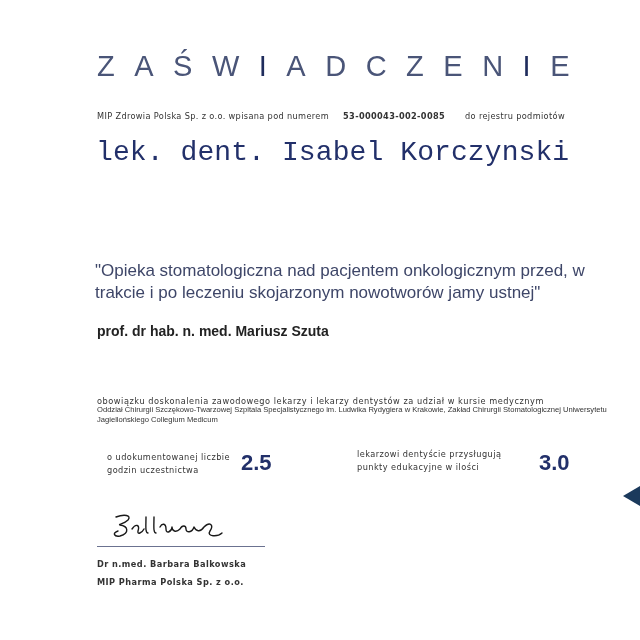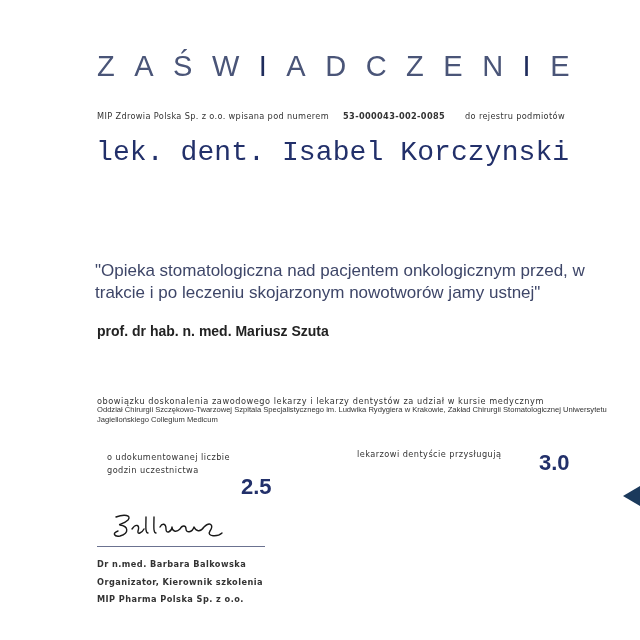--- a/index.html
+++ b/index.html
@@ -69,21 +69,21 @@
       position: absolute;
       font-size: 8.2px; line-height: 12.5px; letter-spacing: 0.45px; color: #333;
       white-space: nowrap;
     }
     .stat-value {
       position: absolute;
       font-family: "Liberation Sans", sans-serif;
       font-size: 22px; font-weight: bold; color: #22306a;
     }
     .hours-label { left: 107px; top: 451px; }
-    .hours-value { left: 241px; top: 450px; margin-top: 24px; }
+    .hours-value { left: 241px; top: 450px; }
     .points-label { left: 357px; top: 448px; }
     .points-value { left: 539px; top: 450px; }
 
     .signature {
       position: absolute; left: 110px; top: 511px; width: 130px; height: 30px;
     }
     .sig-line {
       position: absolute; left: 97px; top: 546px; width: 168px; height: 1px; background: #6b7290;
     }
     .signer {
@@ -127,27 +127,27 @@
 </div>
 
 <div class="stat-label hours-label">
   <div>o udokumentowanej liczbie</div>
   <div>godzin uczestnictwa</div>
 </div>
 <div class="stat-value hours-value">2.5</div>
 
 <div class="stat-label points-label">
   <div>lekarzowi dentyście przysługują</div>
+  <div>punkty edukacyjne w ilości</div>
 </div>
 <div class="stat-value points-value">3.0</div>
 
 <svg class="signature" viewBox="0 0 130 30">
   <path d="M6 6 C14 3, 22 4, 18 9 C14 13, 8 13, 10 14 C18 15, 20 22, 10 25 C4 26, 2 22, 8 20 M22 18 C26 12, 30 14, 28 20 C27 24, 32 22, 34 18 M36 6 C36 14, 35 22, 38 22 M44 6 C44 14, 43 22, 46 22 M50 16 C52 12, 56 12, 56 18 C56 24, 62 20, 62 16 C62 20, 66 22, 70 18 C72 14, 76 14, 76 18 C76 22, 82 22, 84 16 C86 20, 90 22, 94 16 M94 16 C100 10, 104 14, 100 20 C96 26, 108 26, 112 22" fill="none" stroke="#1a1a1a" stroke-width="1.4" stroke-linecap="round" stroke-linejoin="round"></path>
 </svg>
 <div class="sig-line"></div>
 
 <div class="signer">
   <div>Dr n.med. Barbara Balkowska</div>
-  <div>Organizator, Kierownik szkolenia</div>
   <div>MIP Pharma Polska Sp. z o.o.</div>
 </div>
 
 <div class="corner-arrow"></div>
 
 </body></html>

